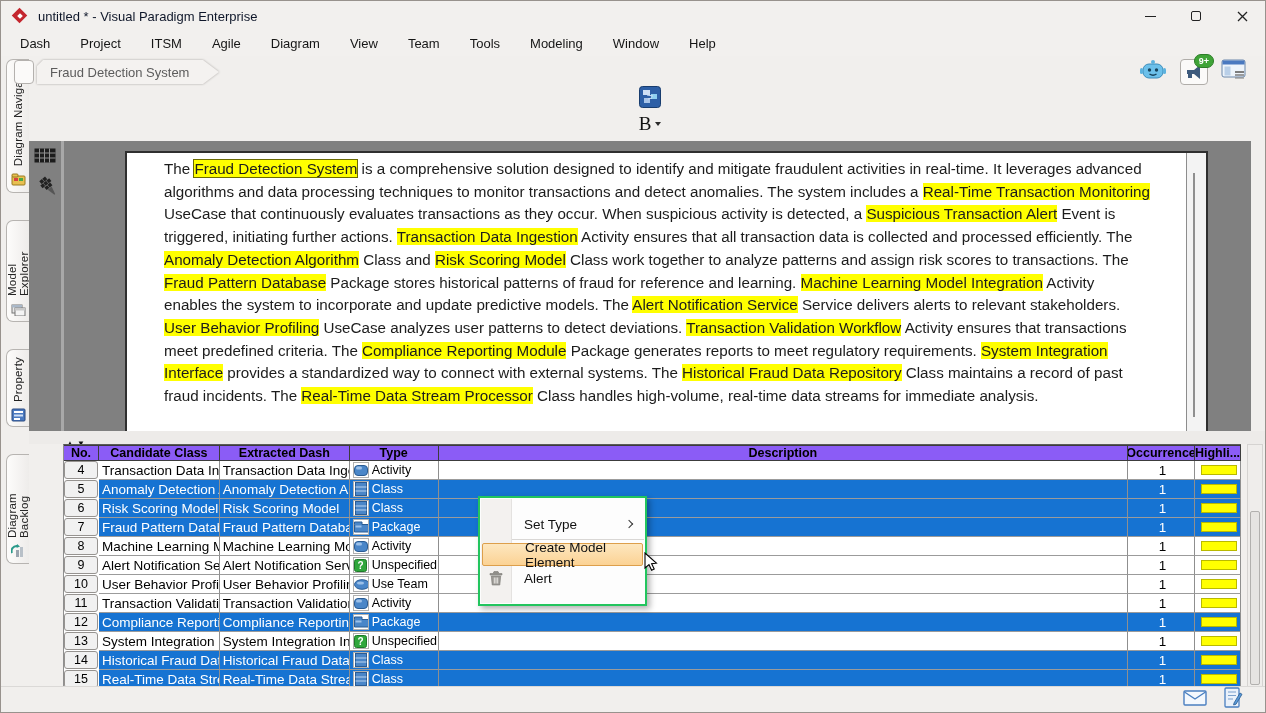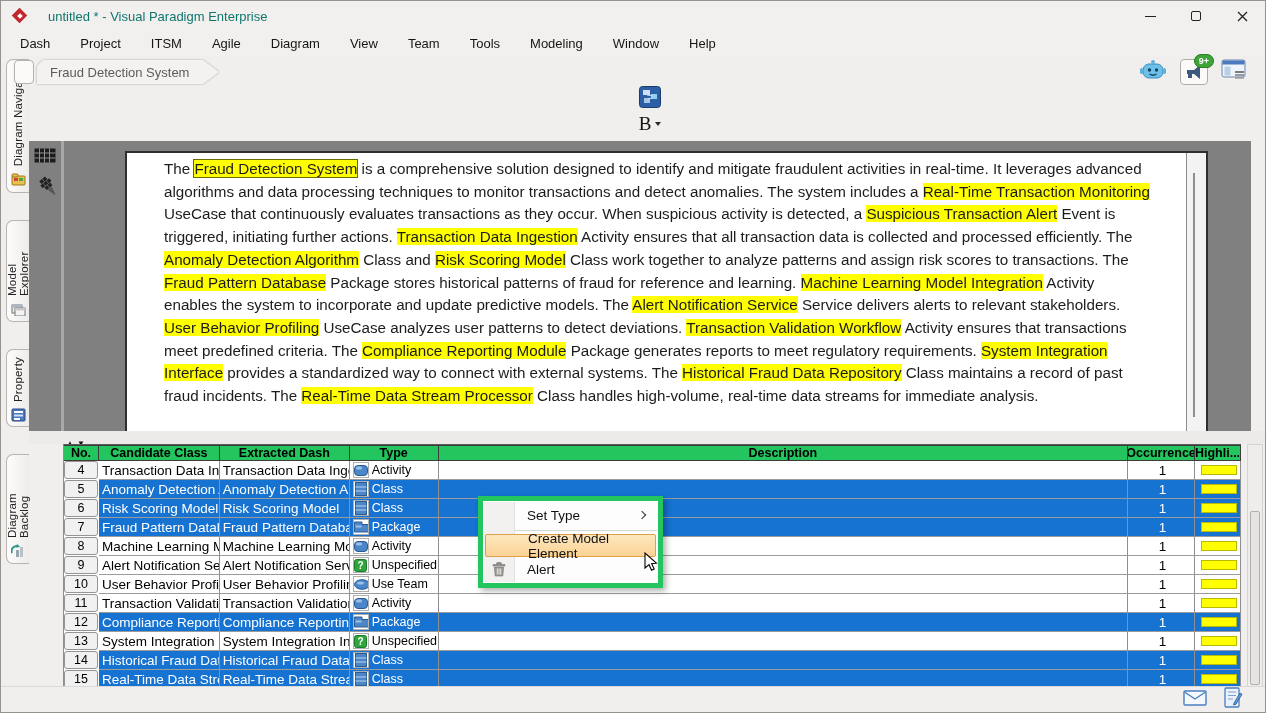--- a/index.html
+++ b/index.html
@@ -4,21 +4,21 @@
 <style>
   html,body{margin:0;padding:0;background:#d6d4d2;font-family:"Liberation Sans",sans-serif;}
   *{box-sizing:border-box;}
   .window{position:relative;width:1266px;height:713px;background:#f1efed;border:1px solid #98928d;overflow:hidden;}
 
   
   .titlebar{position:absolute;left:0;top:0;right:0;height:30px;display:flex;align-items:center;background:#f2f0ee;}
   .logo{position:relative;width:14px;height:14px;margin-left:12px;display:inline-block;}
   .logo-out{position:absolute;left:1px;top:1px;width:11px;height:11px;background:#c4262e;transform:rotate(45deg);}
   .logo-in{position:absolute;left:4.5px;top:4.5px;width:4px;height:4px;background:#fff;transform:rotate(45deg);}
-  .title{margin-left:21px;font-size:13px;color:#0f766e;}
+  .title{margin-left:11px;font-size:13px;color:#0f172a;}
   .wc{margin-left:auto;display:flex;height:30px;}
   .wc-btn{width:46px;height:30px;display:flex;align-items:center;justify-content:center;}
   .glyph-min{width:11px;height:1px;background:#222;display:block;}
   .glyph-max{width:10px;height:10px;border:1.2px solid #222;border-radius:2px;display:block;}
 
   
   .menubar{position:absolute;left:0;top:30px;right:0;height:25px;display:flex;align-items:center;padding-left:4px;background:#f2f0ee;}
   .menu-item{font-size:13px;color:#161616;padding:3px 15px;cursor:default;}
 
   
@@ -68,35 +68,35 @@
   
   .splitter{position:absolute;left:28px;top:430px;right:0;height:13px;background:#edebe9;}
   .split-btn{font-size:8px;color:#111;line-height:11px;display:inline-block;margin-left:3px;cursor:default;}
   .split-wrap{position:absolute;left:34px;top:1px;}
 
   
   .table{position:absolute;left:62px;top:443px;width:1178px;border-top:1px solid #5a5a5a;border-left:1px solid #8f8f8f;background:#fff;}
   .trow{display:flex;height:19px;}
   .thead .trow{height:16px;}
   .cell{border-right:1px solid #8f8f8f;border-bottom:1px solid #9b9b9b;overflow:hidden;white-space:nowrap;display:flex;align-items:center;}
-  .thead .cell{border-right:1px solid #3c3c3c;border-bottom:1px solid #3c3c3c;border-top:1px solid #3c3c3c;background:#22c55e;font-weight:bold;font-size:12.5px;justify-content:center;color:#000;}
+  .thead .cell{border-right:1px solid #3c3c3c;border-bottom:1px solid #3c3c3c;border-top:1px solid #3c3c3c;background:#8b5cf6;font-weight:bold;font-size:12.5px;justify-content:center;color:#000;}
   .c0{width:35px;}.c1{width:121px;}.c2{width:130px;}.c3{width:89px;}.c4{width:690px;}.c5{width:67px;}.c6{width:46px;}
   .tbody .cell{font-size:13.5px;color:#000;padding-left:3px;}
   .tbody .cell.c0{padding:0;justify-content:center;background:#f1f1f1;border:1px solid #969390;border-radius:3px;margin:0 1px 1px 0;width:34px;font-size:12.5px;}
   .trow.sel .cell{background:#1673d2;color:#fff;}
   .trow.sel .cell.c0{background:#f1f1f1;color:#000;}
   .type-box{width:16px;height:16px;background:#fff;border:1px solid #b0b0b0;display:inline-flex;align-items:center;justify-content:center;margin-right:3px;flex:none;}
   .type-label{font-size:12.5px;}
   .swatch{width:36px;height:10px;background:#ffff00;border:1px solid #b9b900;margin:0 auto;}
   .c5 span{margin:0 auto;}
   .tbl-scroll{position:absolute;left:1246px;top:443px;width:16px;height:244px;background:#efedeb;border:1px solid #d5d3d1;}
   .tbl-thumb{position:absolute;left:2px;top:66px;bottom:2px;width:10px;background:#e6e4e2;border:1px solid #b2b0ae;border-radius:2px;}
 
   
-  .ctxmenu{position:absolute;left:477px;top:495px;width:185px;background:#fdfdfd;border:5px solid #22c55e;box-shadow:3px 3px 6px rgba(0,0,0,.3);padding:2px 0;z-index:20;}
+  .ctxmenu{position:absolute;left:477px;top:495px;width:169px;background:#fdfdfd;border:2px solid #22c55e;box-shadow:3px 3px 6px rgba(0,0,0,.3);padding:14px 0;z-index:20;}
   .cm-gutter{position:absolute;left:1px;top:1px;bottom:1px;width:31px;background:#f3f1ef;border-right:1px solid #e4e2e0;}
   .cm-item{position:relative;height:24px;display:flex;align-items:center;padding-left:44px;font-size:13.5px;color:#111;}
   .cm-item.hot{margin:0 2px;padding-left:42px;height:23px;background:linear-gradient(#fde7bf,#fbd294);border:1px solid #dd9f4b;border-radius:2px;}
   .cm-sep{height:1px;background:#d9d7d5;margin:3px 1px;}
   .cm-sub{position:absolute;right:13px;width:6px;height:6px;border-top:1.6px solid #333;border-right:1.6px solid #333;transform:rotate(45deg);}
   .cm-icon{position:absolute;left:9px;top:4px;}
 
   
   .cursor{position:absolute;left:643px;top:551px;z-index:30;}
 

